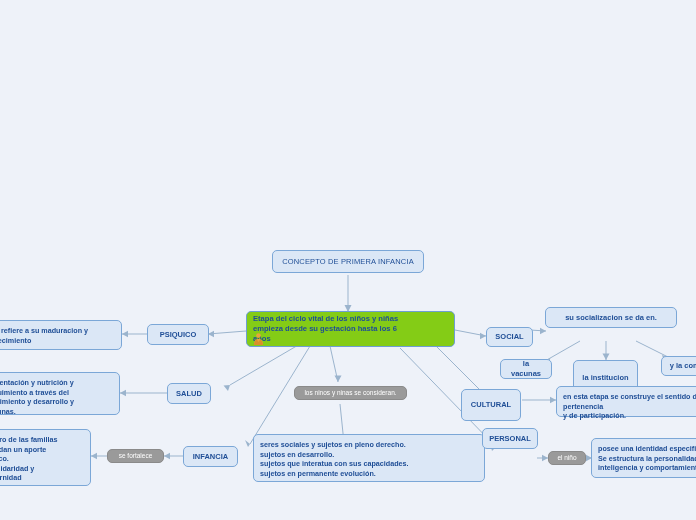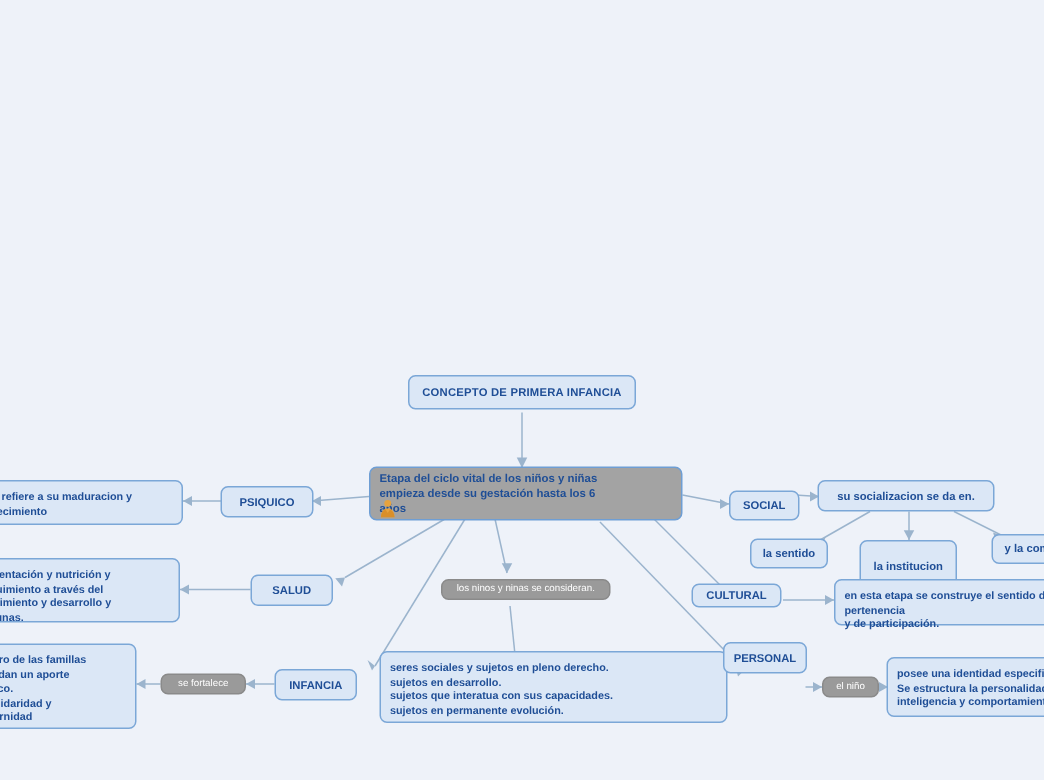--- a/index.html
+++ b/index.html
@@ -36,29 +36,29 @@
     background: #dbe7f6;
     color: #1f4e96;
     font-size: 7.5px;
     line-height: 1.32;
     display: flex;
     align-items: center;
     padding: 4px 6px;
     white-space: pre-line;
   }
   .node.center {
-    background: #a3a3a3;
+    background: #84cc16;
     border-color: #6e9ed4;
     font-weight: bold;
     font-size: 7.6px;
   }
   .node.titlebox {
     justify-content: center;
     text-align: center;
-    font-weight: bold;
+    font-weight: normal;
     font-size: 7.5px;
     letter-spacing: 0.15px;
   }
   .node.label {
     justify-content: center;
     text-align: center;
     font-weight: bold;
     font-size: 7.5px;
   }
   .node.para {
@@ -150,21 +150,21 @@
     <span>Etapa del ciclo vital de los niños y niñas
 empieza desde su gestación hasta los 6
 años</span>
   </div>
 
   <div class="node para" style="left:-16px; top:320px; width:138px; height:30px;">se refiere a su maduracion  y
 crecimiento</div>
 
   <div class="node label" style="left:147px; top:324px; width:62px; height:21px;">PSIQUICO</div>
 
-  <div class="node label" style="left:167px; top:383px; width:55px; height:21px;">SALUD</div>
+  <div class="node label" style="left:167px; top:383px; width:44px; height:21px;">SALUD</div>
 
   <div class="node para" style="left:-22px; top:372px; width:142px; height:43px;">alimentación y nutrición y
 seguimiento  a través del
 crecimiento y desarrollo y
 vacunas.</div>
 
   <div class="node label" style="left:183px; top:446px; width:55px; height:21px;">INFANCIA</div>
 
   <div class="node para" style="left:-23px; top:429px; width:114px; height:57px;">dentro de las famillas
 que dan un aporte
@@ -176,29 +176,29 @@
 
   <div class="node gray" style="left:294px; top:386px; width:113px; height:14px;">los ninos y ninas se consideran.</div>
 
   <div class="node para" style="left:253px; top:434px; width:232px; height:48px;">seres sociales y sujetos en pleno derecho.
 sujetos en desarrollo.
 sujetos que interatua con sus capacidades.
 sujetos en permanente evolución.</div>
 
   <div class="node label" style="left:486px; top:327px; width:47px; height:20px;text-align:right;">SOCIAL</div>
 
-  <div class="node label" style="left:545px; top:320px; width:118px; height:21px;">su  socializacion  se da en.</div>
-
-  <div class="node label" style="left:500px; top:359px; width:52px; height:20px;">la sentido</div>
+  <div class="node label" style="left:545px; top:307px; width:132px; height:21px;">su  socializacion  se da en.</div>
+
+  <div class="node label" style="left:500px; top:359px; width:52px; height:20px;">la vacunas</div>
 
   <div class="node label" style="left:573px; top:360px; width:65px; height:36px;">la institucion</div>
 
   <div class="node label" style="left:661px; top:356px; width:72px; height:20px;">y la comunidad</div>
 
-  <div class="node label" style="left:461px; top:389px; width:60px; height:16px;">CULTURAL</div>
+  <div class="node label" style="left:461px; top:389px; width:60px; height:32px;">CULTURAL</div>
 
   <div class="node para" style="left:556px; top:386px; width:156px; height:31px;">en esta etapa se construye el sentido de pertenencia
 y de participación.</div>
 
   <div class="node label" style="left:482px; top:428px; width:56px; height:21px;">PERSONAL</div>
 
   <div class="node gray" style="left:548px; top:451px; width:38px; height:14px;">el niño</div>
 
   <div class="node para" style="left:591px; top:438px; width:130px; height:40px;">posee una  identidad especifica
 Se estructura la personalidad la

